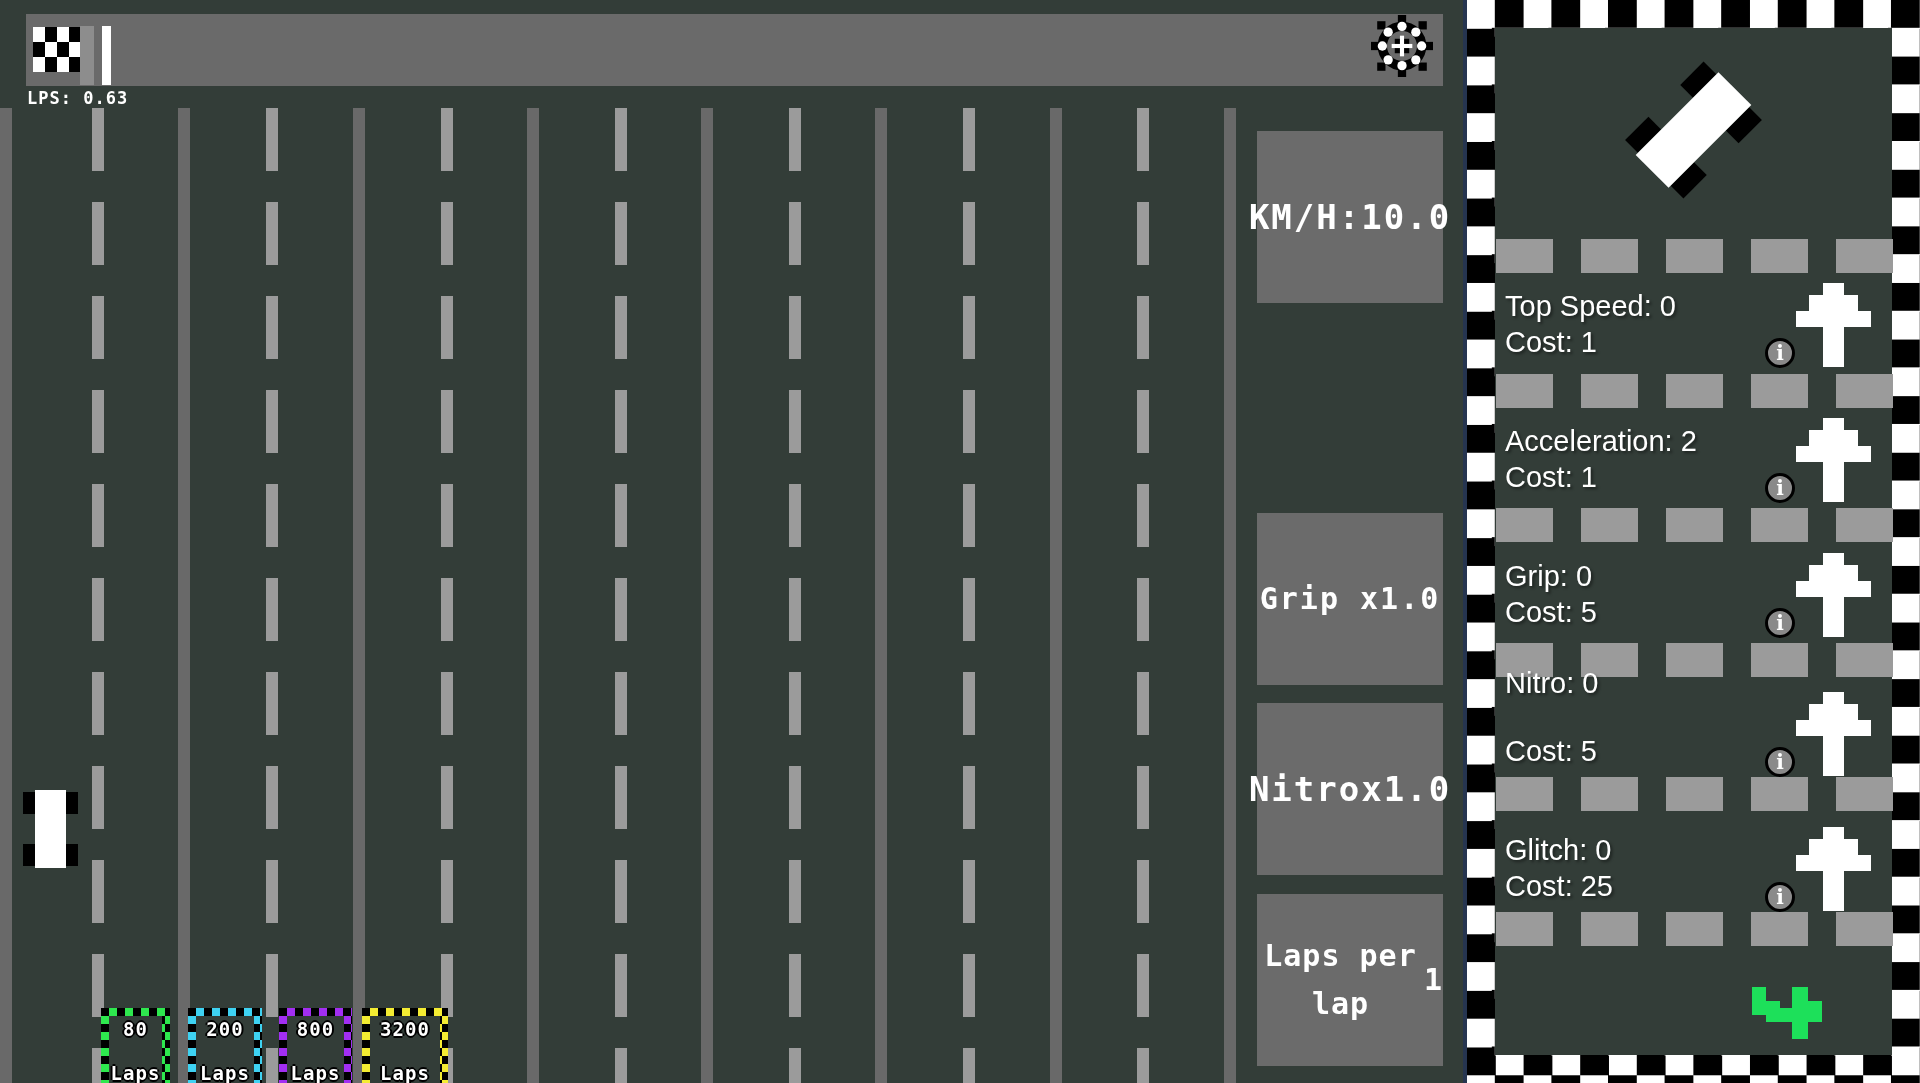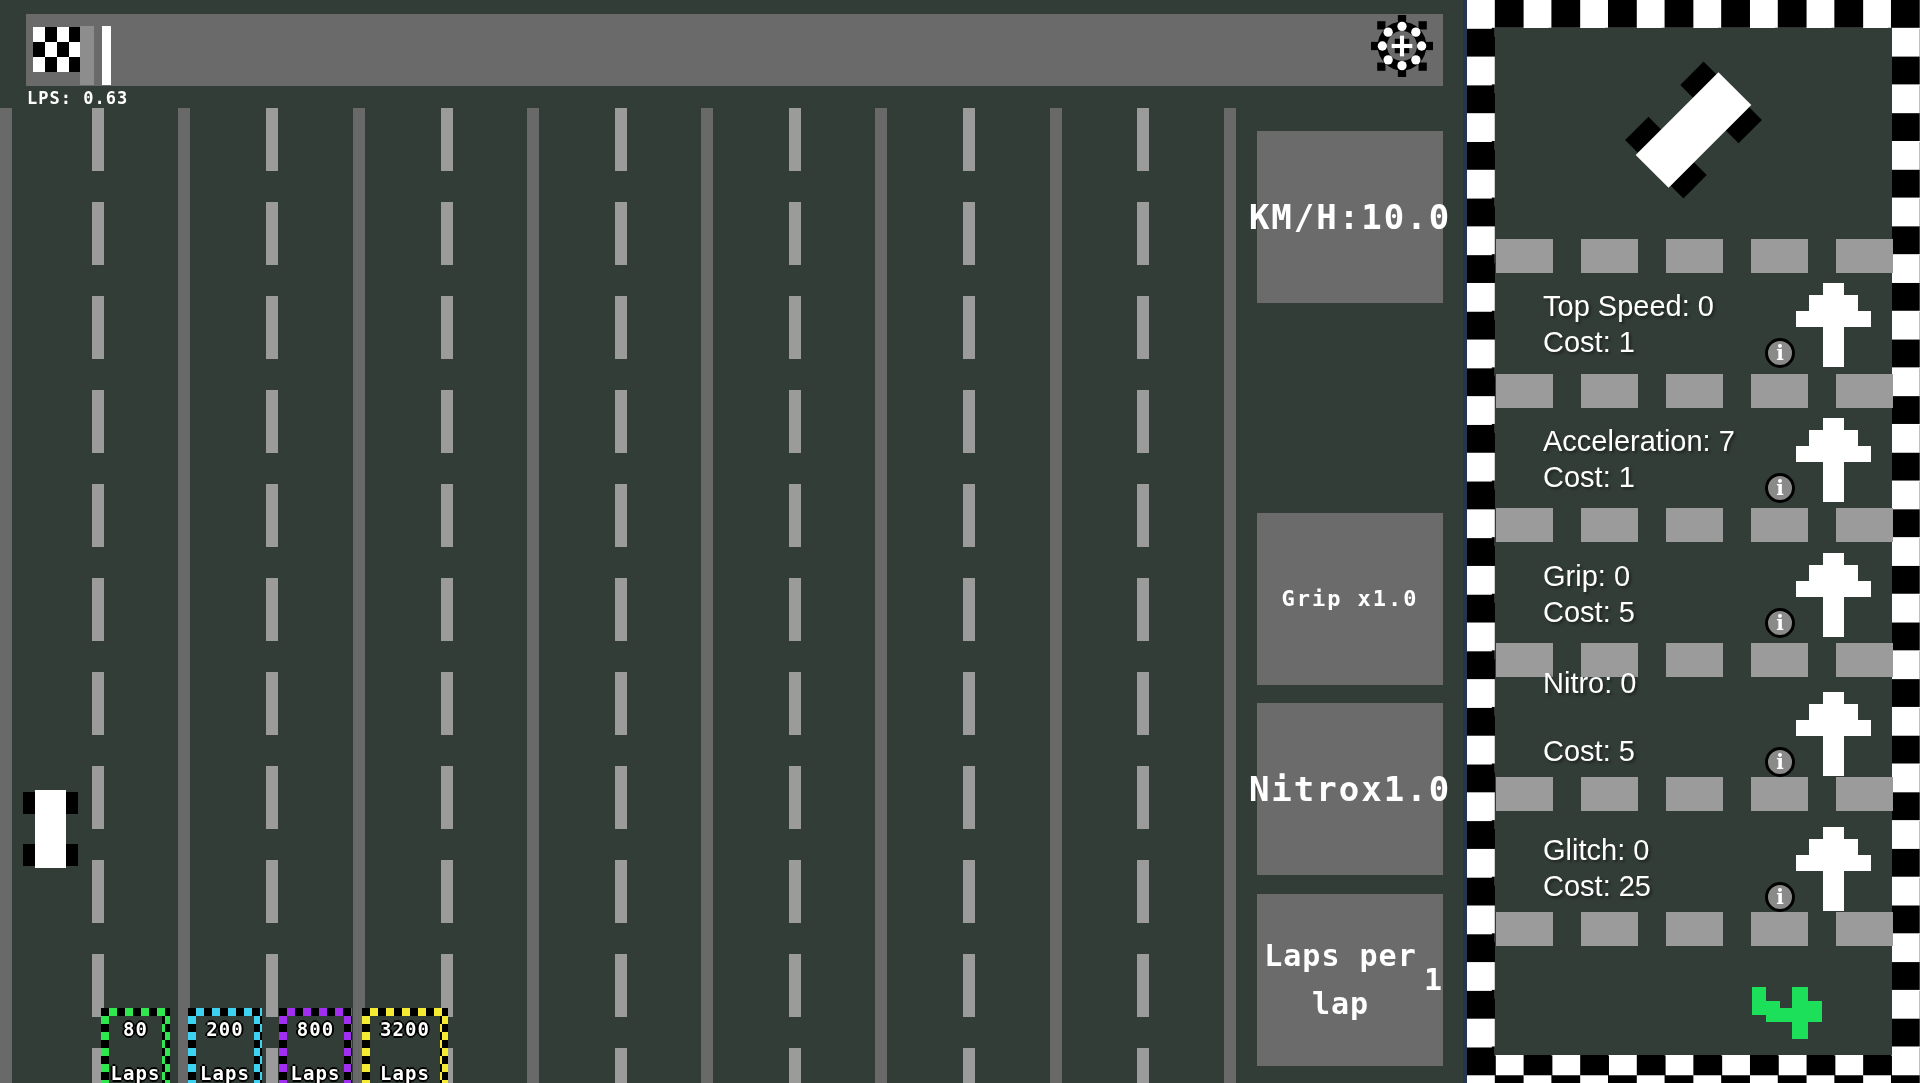--- a/index.html
+++ b/index.html
@@ -30,39 +30,39 @@
   .car .bl{left:0;top:54px;}.car .br{left:43px;top:54px;}
   .car-track{left:23px;top:790px;}
   .car-panel{left:199px;top:91px;transform:rotate(45deg) scale(1.5);transform-origin:center;}
 
   
   .statbox{position:absolute;left:1257px;width:186px;height:172px;background:#6b6b6b;
            display:flex;flex-direction:row;align-items:center;justify-content:center;
            color:#ffffff;font-family:"DejaVu Sans Mono",monospace;font-weight:bold;
            text-align:center;letter-spacing:2px;}
   .statbox .l1,.statbox .l2{line-height:1.6;}
-  .fs34{font-size:34px;} .fs30{font-size:22px;} .fs22{font-size:30px;letter-spacing:1px;}
+  .fs34{font-size:34px;} .fs30{font-size:30px;} .fs22{font-size:30px;letter-spacing:1px;}
 
   
   .badge{position:absolute;top:1008px;height:86px;padding:8px;box-sizing:border-box;
          background:repeating-conic-gradient(var(--c) 0% 25%,#000 0% 50%);background-size:16px 16px;}
   .badge-inner{width:100%;height:100%;background:#333d38;display:flex;flex-direction:column;
                align-items:center;justify-content:space-between;padding:2px 0;box-sizing:border-box;
                color:#fff;font-family:"DejaVu Sans Mono",monospace;font-weight:bold;font-size:19px;
                text-shadow:-2px 0 #000,2px 0 #000,0 -2px #000,0 2px #000;letter-spacing:1px;}
 
   
   .divider{position:absolute;left:1463px;top:0;width:4px;height:1083px;background:#263550;}
   .panel{position:absolute;left:1467px;top:0;width:453px;height:1083px;
          background:repeating-conic-gradient(#000 0% 25%,#fff 0% 50%);background-size:56.6px 56.6px;}
   .panel-interior{position:absolute;left:28px;top:28px;right:28px;bottom:28px;background:#333d38;}
   .pips{position:absolute;height:34px;display:flex;gap:28px;}
   .pip{width:57px;height:34px;background:#9b9b9b;}
   .u-label{position:absolute;left:38px;color:#ffffff;font-size:29px;line-height:36px;
-           text-shadow:2px 2px 3px rgba(0,0,0,0.45);white-space:nowrap;margin-left:38px;}
+           text-shadow:2px 2px 3px rgba(0,0,0,0.45);white-space:nowrap;}
   .info{position:absolute;left:298px;width:30px;height:30px;border-radius:50%;
         background:#8a8a8a;border:3px solid #000;box-sizing:border-box;
         color:#fff;font-weight:bold;font-size:20px;display:flex;align-items:center;justify-content:center;
         font-family:"DejaVu Serif",serif;}
   .buy{position:absolute;left:329px;width:75px;height:84px;cursor:pointer;}
   .garrow{position:absolute;left:285px;top:987px;width:70px;height:52px;}
 </style>
 </head>
 <body>
 
@@ -224,21 +224,21 @@
     <div class="info" style="top:338px">
         <span>i</span>
       </div>
     <svg class="buy" style="top:283px" viewBox="0 0 75 84">
       <rect x="27" y="0" width="21" height="12" fill="#fff"></rect>
         <rect x="13" y="12" width="49" height="16" fill="#fff"></rect>
         <rect x="0" y="28" width="75" height="16" fill="#fff"></rect>
         <rect x="27" y="44" width="21" height="40" fill="#fff"></rect>
     </svg>
 
-    <div class="u-label" style="top:423px">Acceleration: 7</div>
+    <div class="u-label" style="top:423px">Acceleration: 2</div>
     <div class="u-label" style="top:459px">Cost: 1</div>
     <div class="info" style="top:473px">
         <span>i</span>
       </div>
     <svg class="buy" style="top:418px" viewBox="0 0 75 84">
       <rect x="27" y="0" width="21" height="12" fill="#fff"></rect>
         <rect x="13" y="12" width="49" height="16" fill="#fff"></rect>
         <rect x="0" y="28" width="75" height="16" fill="#fff"></rect>
         <rect x="27" y="44" width="21" height="40" fill="#fff"></rect>
     </svg>

